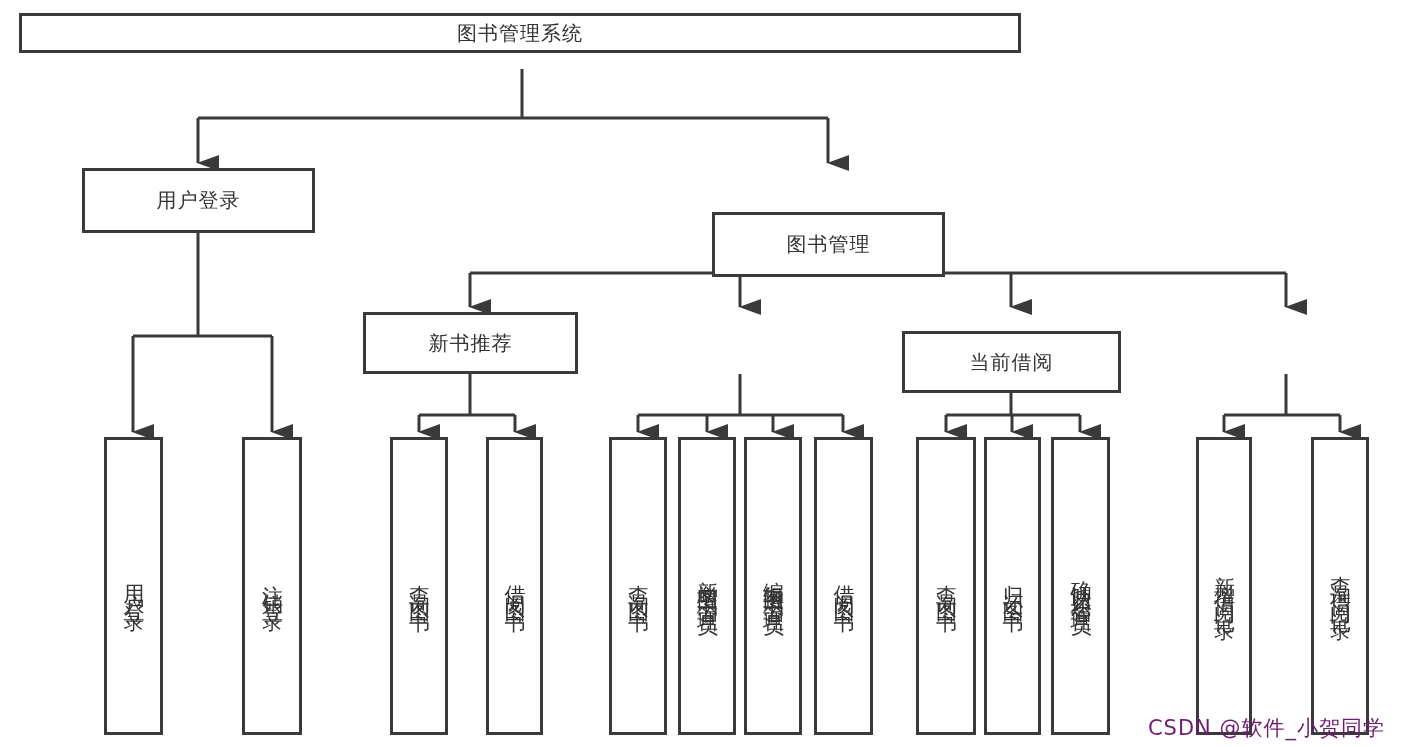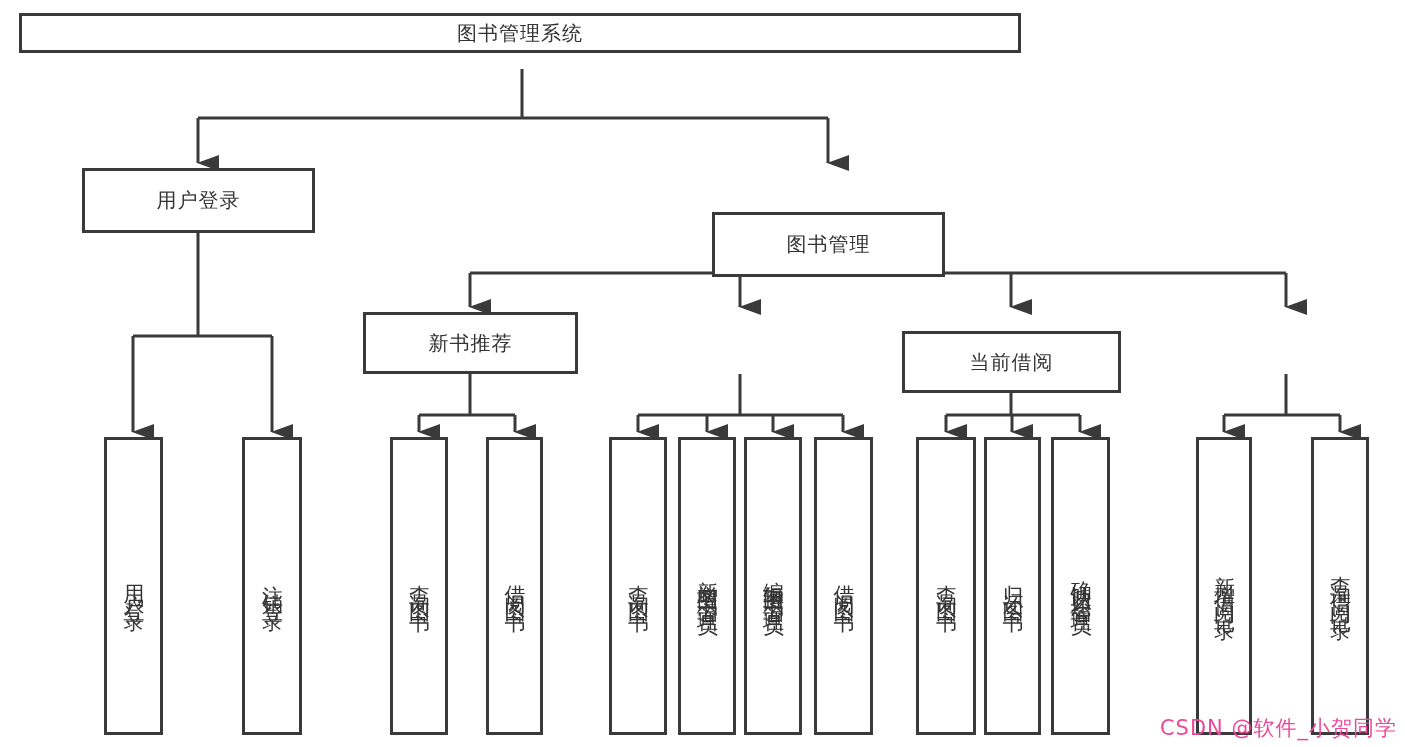--- a/index.html
+++ b/index.html
@@ -13,22 +13,22 @@
     border:3px solid #3a3a3a;display:flex;align-items:center;justify-content:center;
     text-align:center;
   }
   .hbox{font-size:20px;letter-spacing:1px;}
   .vbox span{
     writing-mode:vertical-rl;text-orientation:mixed;
     font-size:21px;letter-spacing:9px;line-height:1;
   }
   .vbox span.tight{letter-spacing:5px;}
   .watermark{
-    position:absolute;right:8px;bottom:5px;
-    font-size:21px;color:#ec4899;letter-spacing:1px;white-space:nowrap;
+    position:absolute;right:20px;bottom:5px;
+    font-size:21px;color:#701a75;letter-spacing:1px;white-space:nowrap;
   }
   
   #n-root{left:4px;top:13px;width:1002px;height:40px;margin-left:15px;}
   
   #n-user-login{left:82px;top:168px;width:233px;height:65px;}
   #n-book-management{left:712px;top:168px;width:233px;height:65px;margin-top:44px;}
   
   #n-new-book-recommend{left:363px;top:312px;width:215px;height:62px;}
   #n-book-borrow{left:633px;top:312px;width:215px;height:62px;}
   #n-current-borrow{left:902px;top:312px;width:219px;height:62px;margin-top:19px;}

